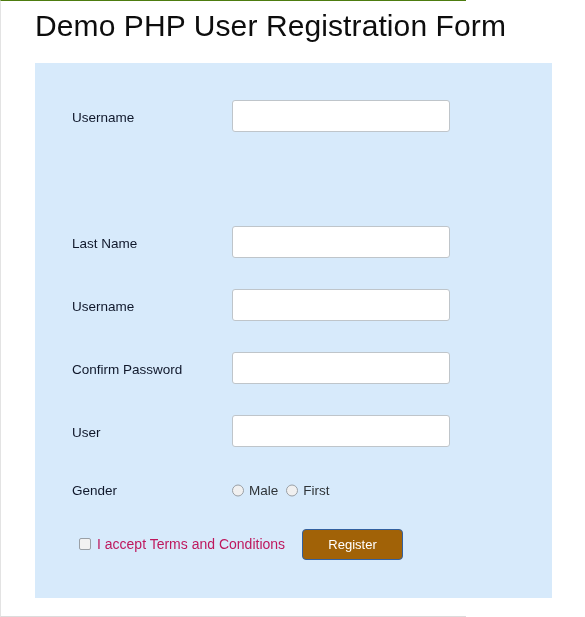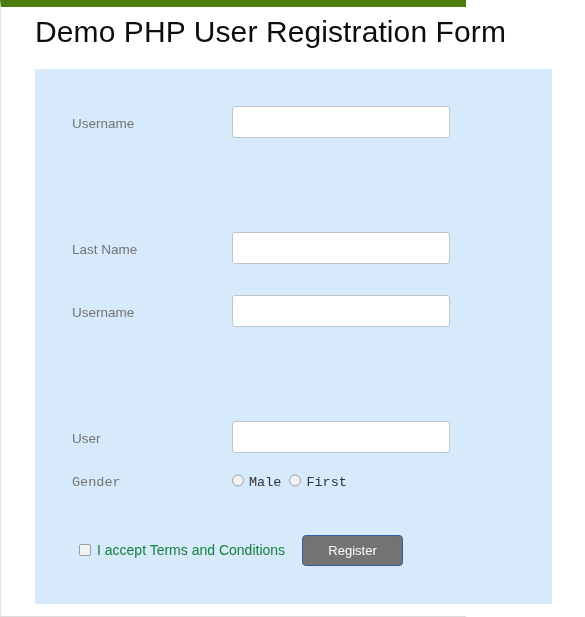--- a/index.html
+++ b/index.html
@@ -12,21 +12,21 @@
     background: #ffffff;
     font-family: "Liberation Sans", sans-serif;
     overflow: hidden;
   }
   .page {
     position: relative;
     width: 466px;
     height: 617px;
     background: #ffffff;
     box-sizing: border-box;
-    border-top: 7px solid #4d7c0f;
+    border-top: 1px solid #4d7c0f;
     border-left: 1px solid #e3e3e3;
     border-bottom: 1px solid #dcdcdc;
   }
   .page-title {
     position: absolute;
     left: 34px;
     top: 8px;
     font-size: 30px;
     font-weight: normal;
     color: #0d0d0d;
@@ -47,21 +47,21 @@
     left: 0;
     width: 100%;
     height: 34px;
   }
   .field-label {
     position: absolute;
     left: 37px;
     top: 50%;
     transform: translateY(-50%);
     font-size: 13.5px;
-    color: #737373;
+    color: #0f172a;
     white-space: nowrap;
   }
   .text-input {
     position: absolute;
     left: 197px;
     top: 0;
     width: 218px;
     height: 32px;
     box-sizing: border-box;
     background: #ffffff;
@@ -77,21 +77,21 @@
     position: absolute;
     left: 197px;
     top: 50%;
     transform: translateY(-50%);
     display: flex;
     align-items: center;
     gap: 8px;
   }
   .radio-option {
     display: flex;
-    align-items: flex-start;
+    align-items: center;
     gap: 5px;
   }
   .radio-mark {
     width: 12px;
     height: 12px;
     box-sizing: border-box;
     border: 1px solid #9aa0a6;
     border-radius: 50%;
     background: #f0f0f0;
     display: inline-block;
@@ -122,28 +122,28 @@
     height: 12px;
     box-sizing: border-box;
     border: 1px solid #9aa0a6;
     border-radius: 2px;
     background: #f2f2f2;
     display: inline-block;
     flex: none;
   }
   .terms-label {
     font-size: 14px;
-    color: #15803d;
+    color: #be185d;
     white-space: nowrap;
   }
   .register-button {
     margin-left: 17px;
     width: 101px;
     height: 31px;
-    background: #737373;
+    background: #a16207;
     border: 1px solid #335e a6;
     border: 1px solid #32609f;
     border-radius: 4px;
     color: #ffffff;
     font-size: 13px;
     font-family: "Liberation Sans", sans-serif;
     cursor: pointer;
     padding: 0;
     line-height: 29px;
     text-align: center;
@@ -167,27 +167,31 @@
     <div class="form-row" style="top:163px;padding-left:41px;">
       <label class="field-label">Last Name</label>
       <input class="text-input" type="text" value="" style="">
     </div>
 
     <div class="form-row" style="top:226px;">
       <label class="field-label">Username</label>
       <input class="text-input" type="password" value="" style="">
     </div>
 
+    <div class="form-row" style="top:289px;">
+      <label class="field-label">Confirm Password</label>
+      <input class="text-input" type="password" value="" style="">
+    </div>
 
     <div class="form-row" style="top:352px;">
       <label class="field-label">User</label>
       <input class="text-input" type="text" value="" style="">
     </div>
 
-    <div class="form-row" style="top:396px;font-family:Liberation Mono, monospace;">
+    <div class="form-row" style="top:410px;">
       <label class="field-label">Gender</label>
       <div class="radio-group">
         <span class="radio-option">
           <span class="radio-mark"></span>
           <span class="radio-label">Male</span>
         </span>
         <span class="radio-option">
           <span class="radio-mark"></span>
           <span class="radio-label">First</span>
         </span>

